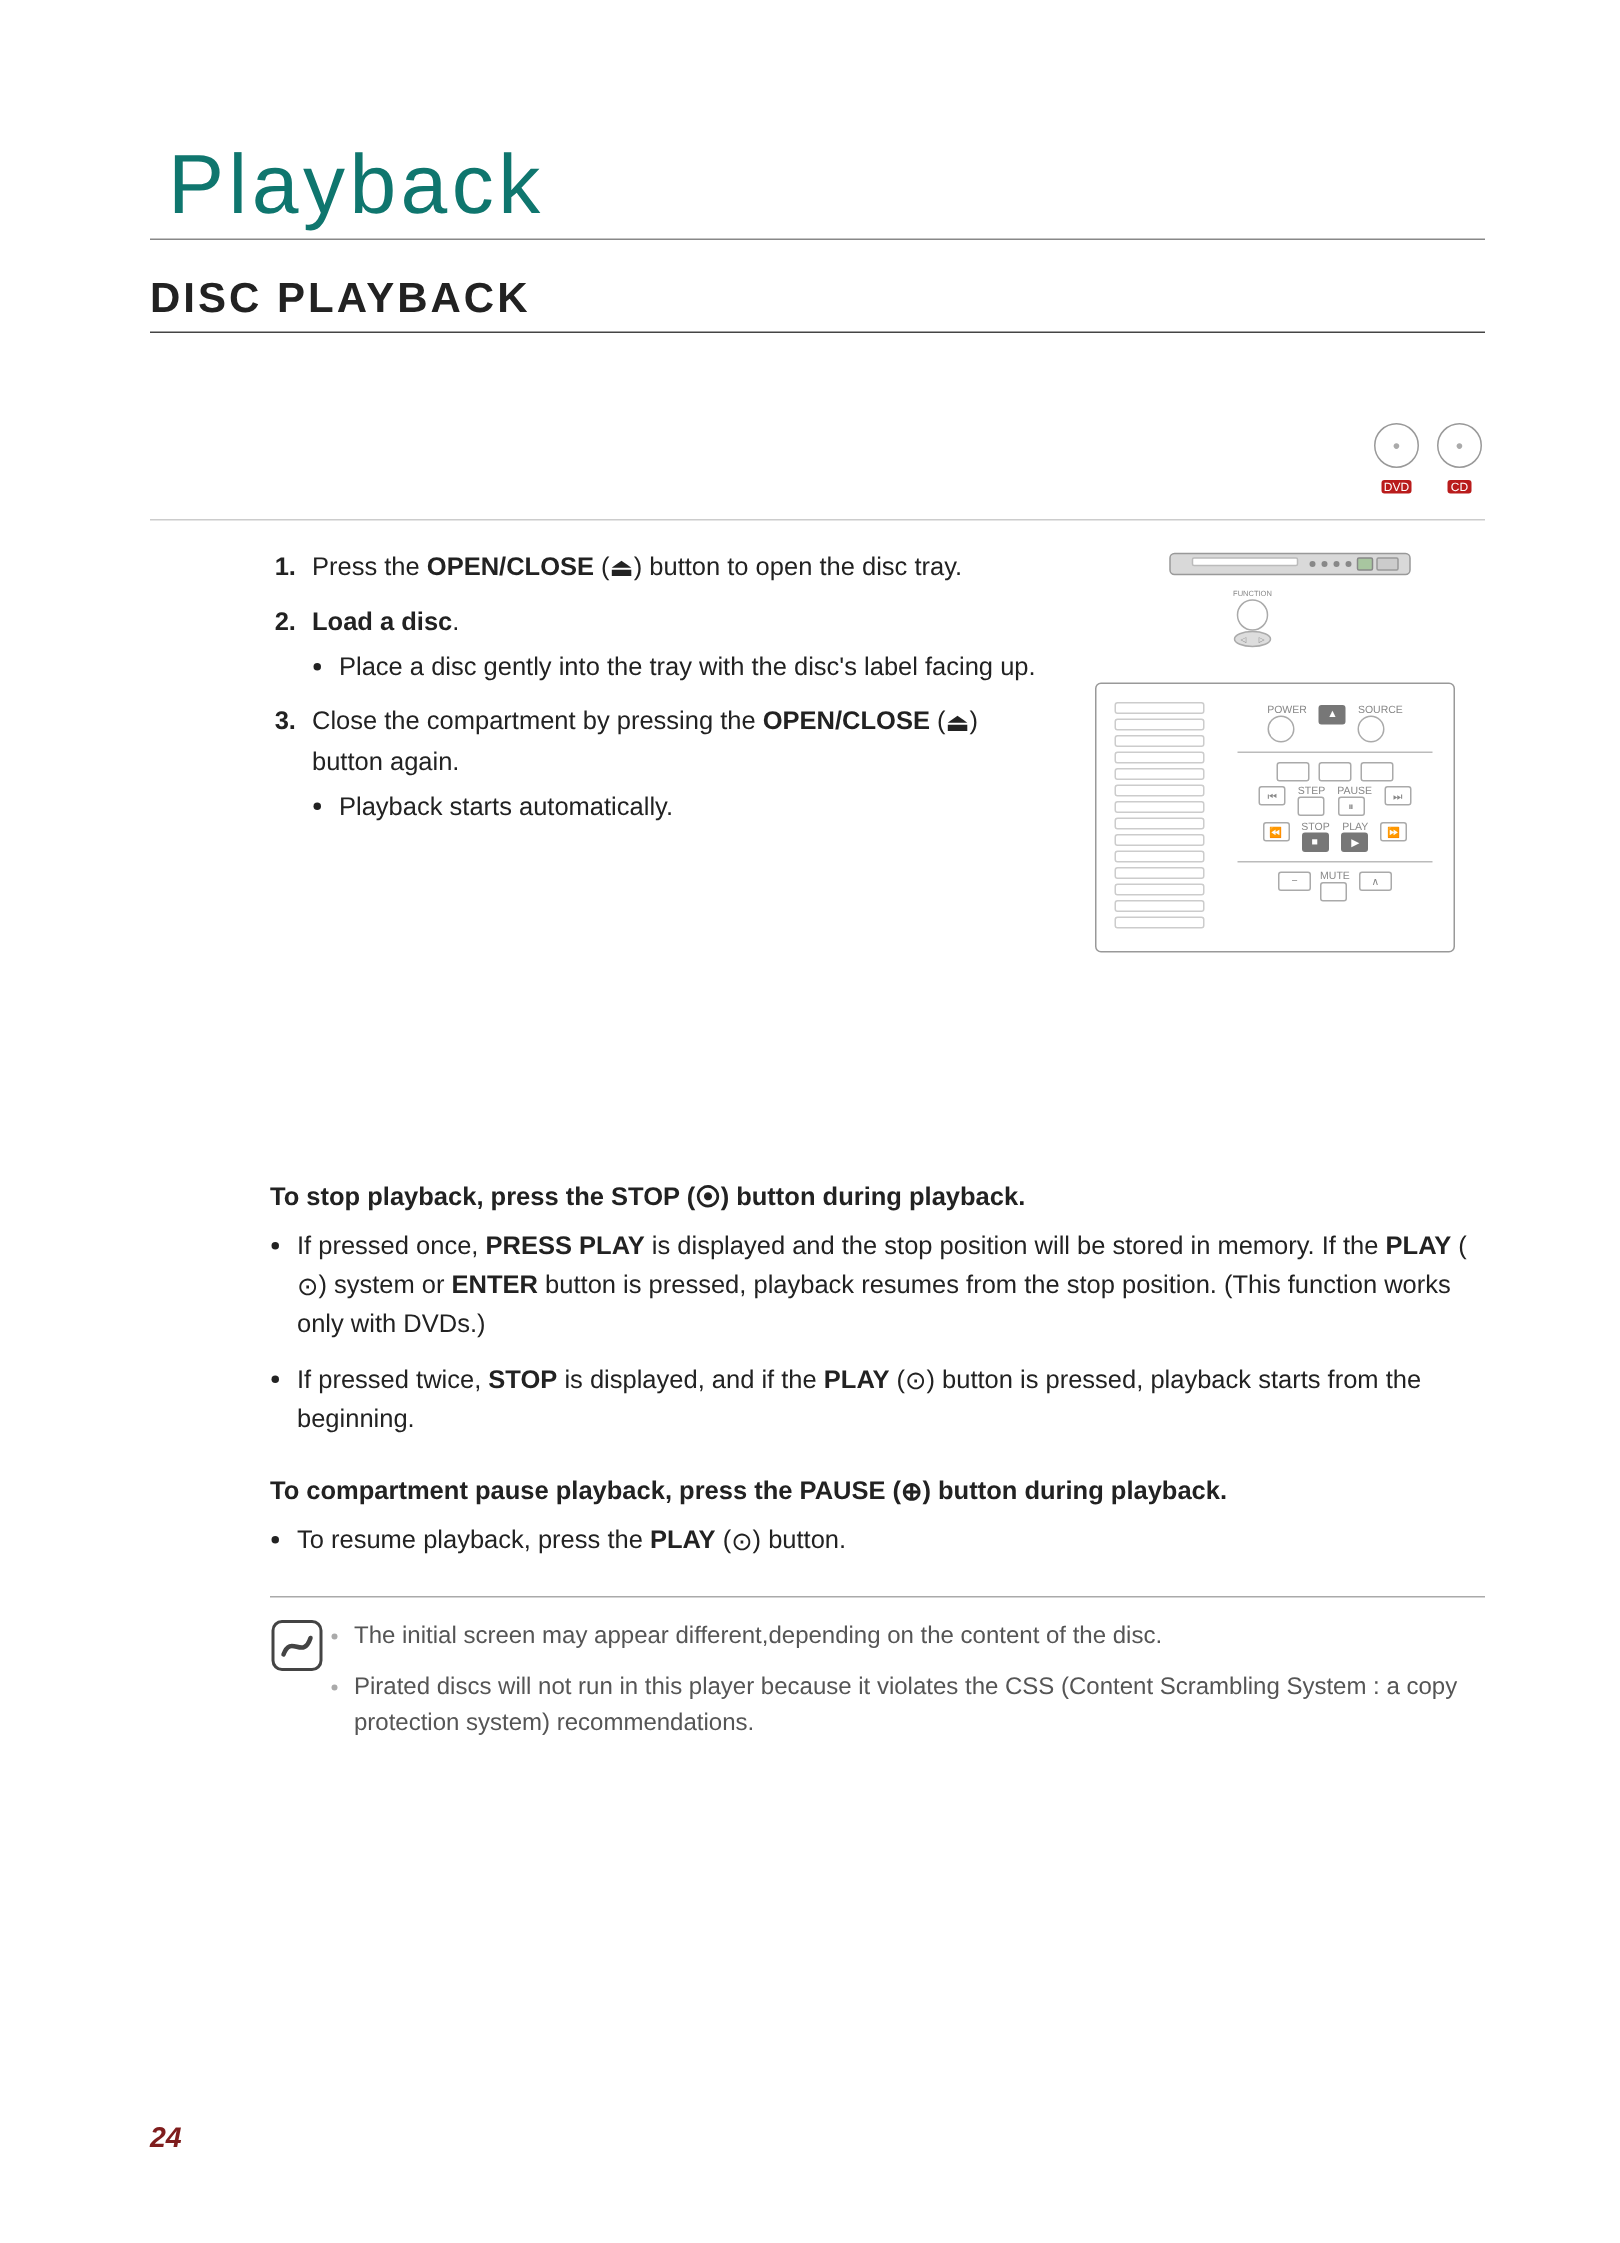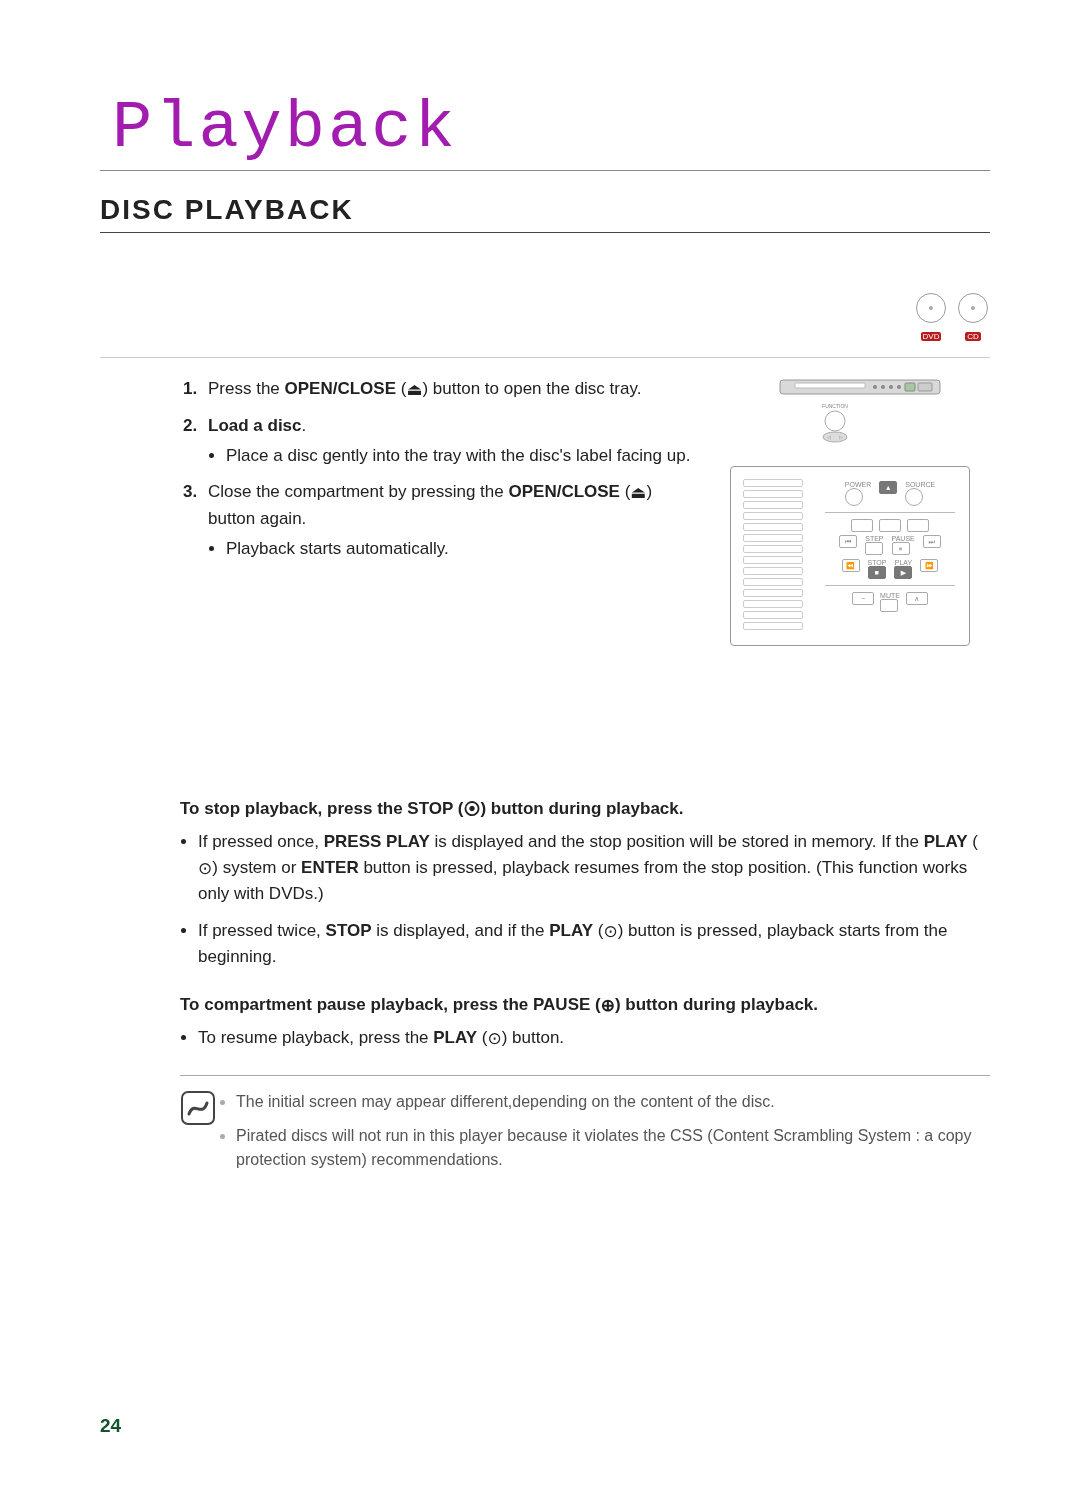--- a/index.html
+++ b/index.html
@@ -10,28 +10,28 @@
     color: #222;
   }
   .page {
     width: 1080px;
     height: 1495px;
     position: relative;
     box-sizing: border-box;
     padding: 90px 90px 60px 100px;
   }
   .chapter-title {
-    font-size: 67px;
+    font-size: 56px;
     font-weight: 300;
     letter-spacing: 3px;
-    color: #a21caf;
+    color: #0f766e;
     border-bottom: 1px solid #888;
     padding: 0 0 4px 12px;
     margin: 0 0 18px 0;
-    font-family: Liberation Mono, monospace;
+    font-family: Liberation Sans, sans-serif;
   }
   .section-title {
     font-size: 28px;
     font-weight: 700;
     letter-spacing: 2px;
     border-bottom: 1px solid #444;
     padding-bottom: 6px;
     margin-bottom: 60px;
   }
   .badges-row {
@@ -146,23 +146,24 @@
     color: #555;
   }
   .notes-list > li {
     margin-bottom: 10px;
   }
   .notes-list > li::marker { color: #aaa; }
   .page-number {
     position: absolute;
     left: 100px;
     bottom: 58px;
-    color: #14532d;
+    color: #7f1d1d;
     font-weight: 700;
     font-size: 19px;
+    font-style: italic;
   }
   
   .glyph {
     display: inline-block;
     line-height: 1;
     vertical-align: middle;
   }
   
   .device-top {
     width: 170px;

